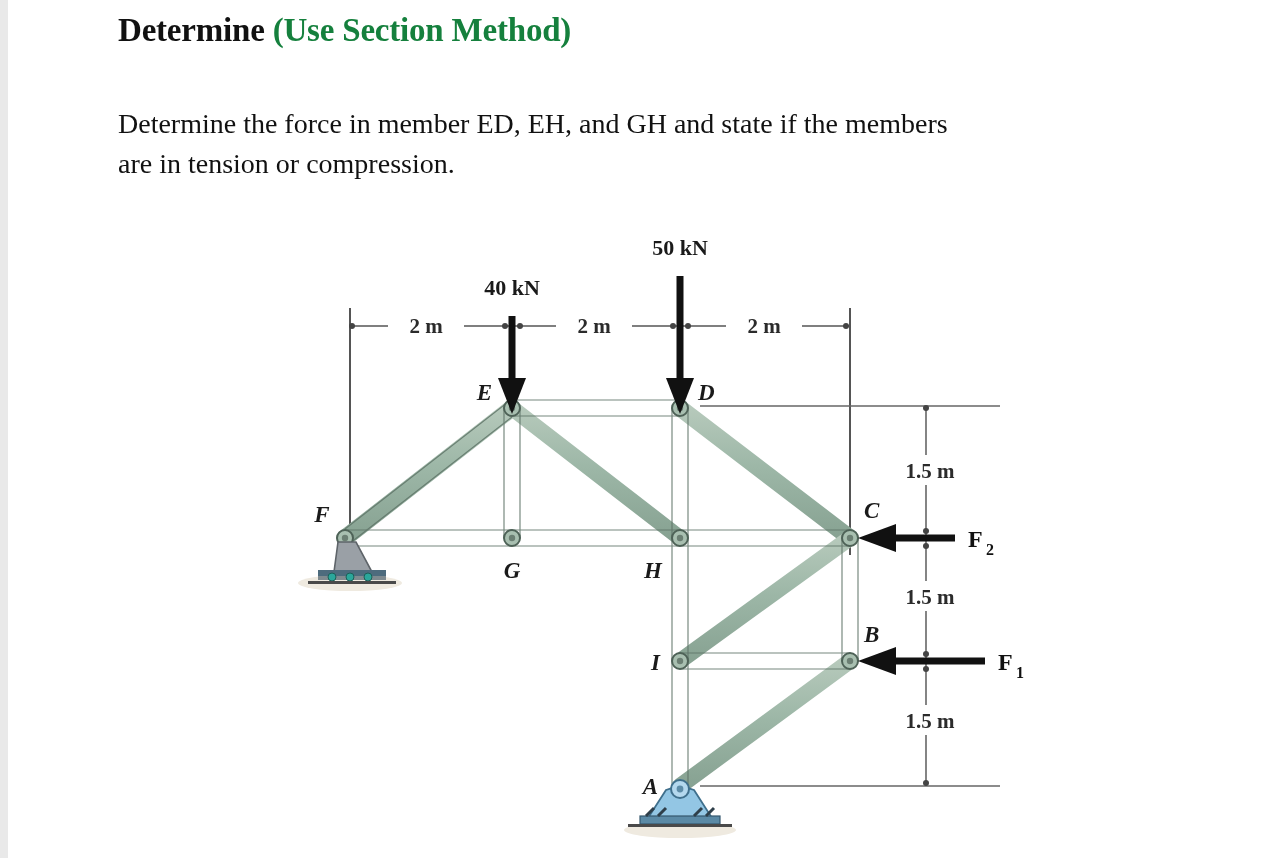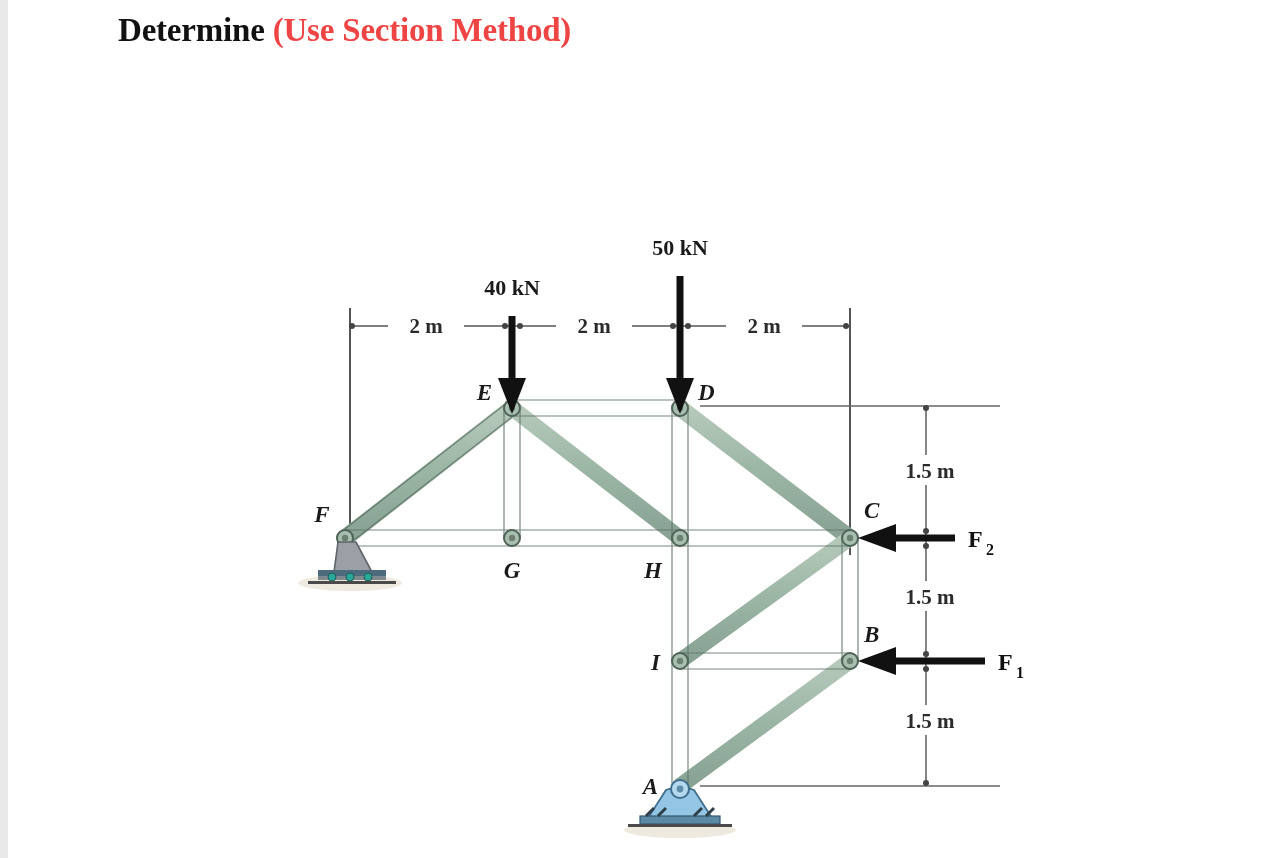--- a/index.html
+++ b/index.html
@@ -23,21 +23,21 @@
   }
   #title {
     position: absolute;
     left: 118px; top: 12px;
     font-size: 33px;
     font-weight: bold;
     letter-spacing: -0.2px;
     white-space: nowrap;
     color: #111111;
   }
-  #title .accent { color: #ef4444; }
+  #title .accent { color: #15803d; }
   #prompt {
     position: absolute;
     left: 118px; top: 104px;
     width: 830px;
     font-size: 28px;
     line-height: 1.42;
     color: #111111;
   }
   #figure {
     position: absolute;
@@ -83,20 +83,21 @@
 
 <div id="page">
 
   <div id="left-strip"></div>
 
   <div id="title">
     <span>Determine</span>
     <span class="accent">(Use Section Method)</span>
   </div>
 
+  <div id="prompt">Determine the force in member ED, EH, and GH and state if the members are in tension or compression.</div>
 
   <div id="figure">
     <svg width="1269" height="658" viewBox="0 0 1269 658" xmlns="http://www.w3.org/2000/svg">
       <defs>
         <marker id="dimdot" markerWidth="6" markerHeight="6" refX="3" refY="3" orient="auto">
           <circle cx="3" cy="3" r="2" fill="#444444"></circle>
         </marker>
         <linearGradient id="memgrad" x1="0" y1="0" x2="0" y2="1">
           <stop offset="0%" stop-color="#b6c9bb"></stop>
           <stop offset="45%" stop-color="#9db7a7"></stop>

